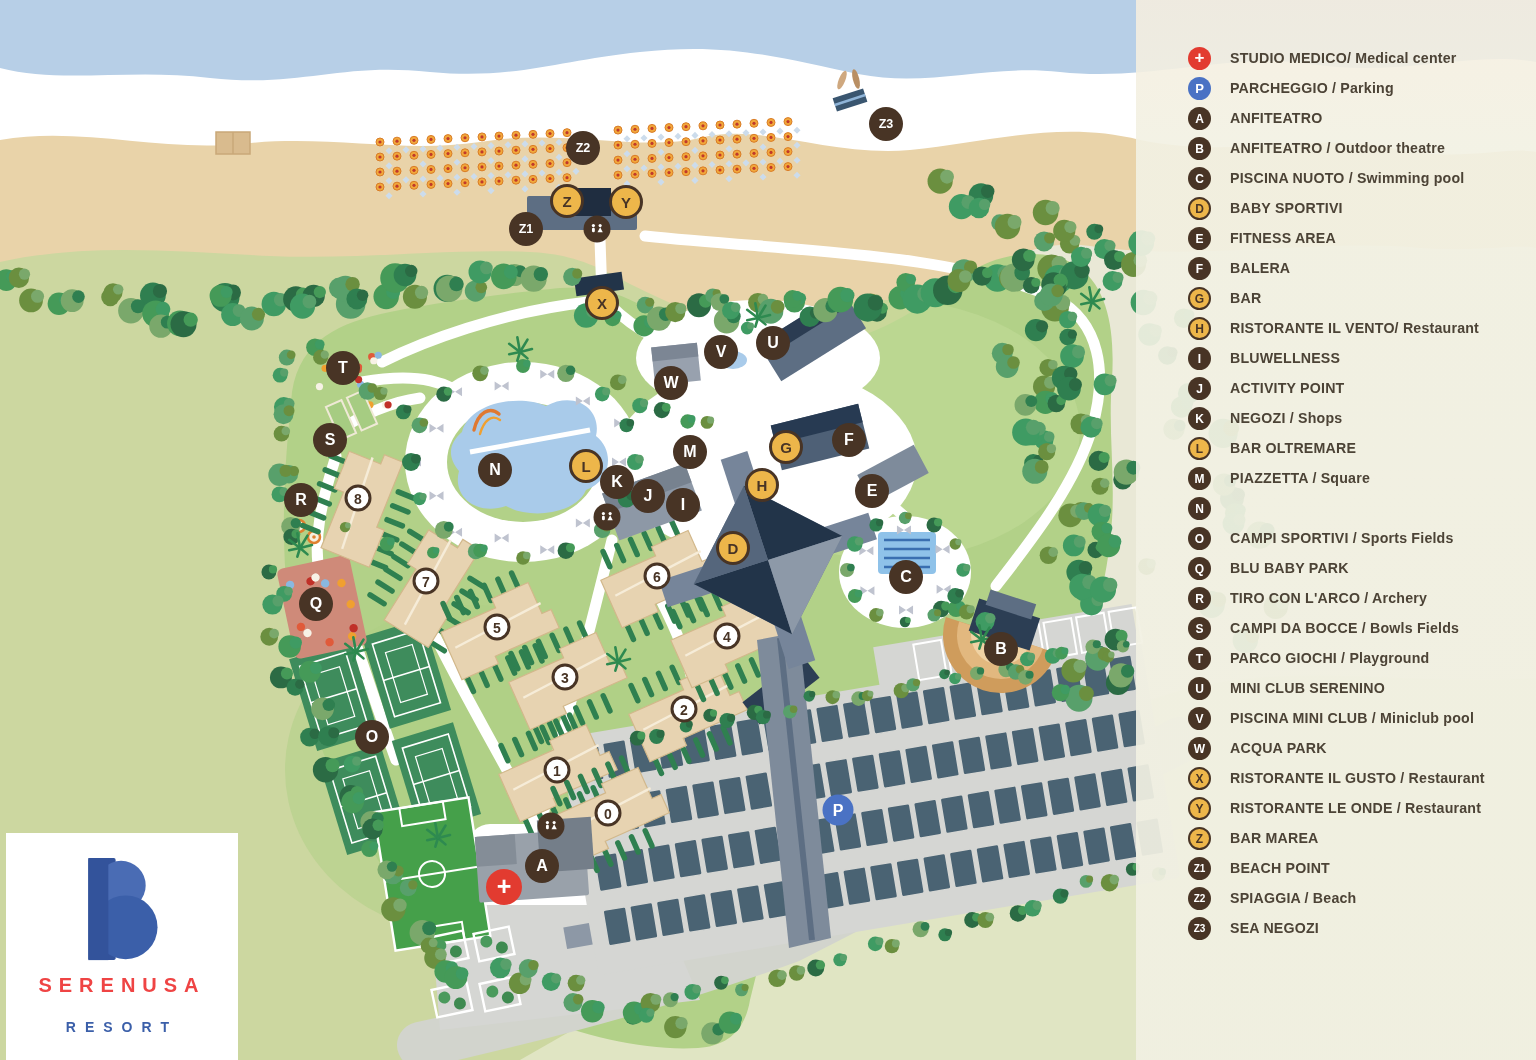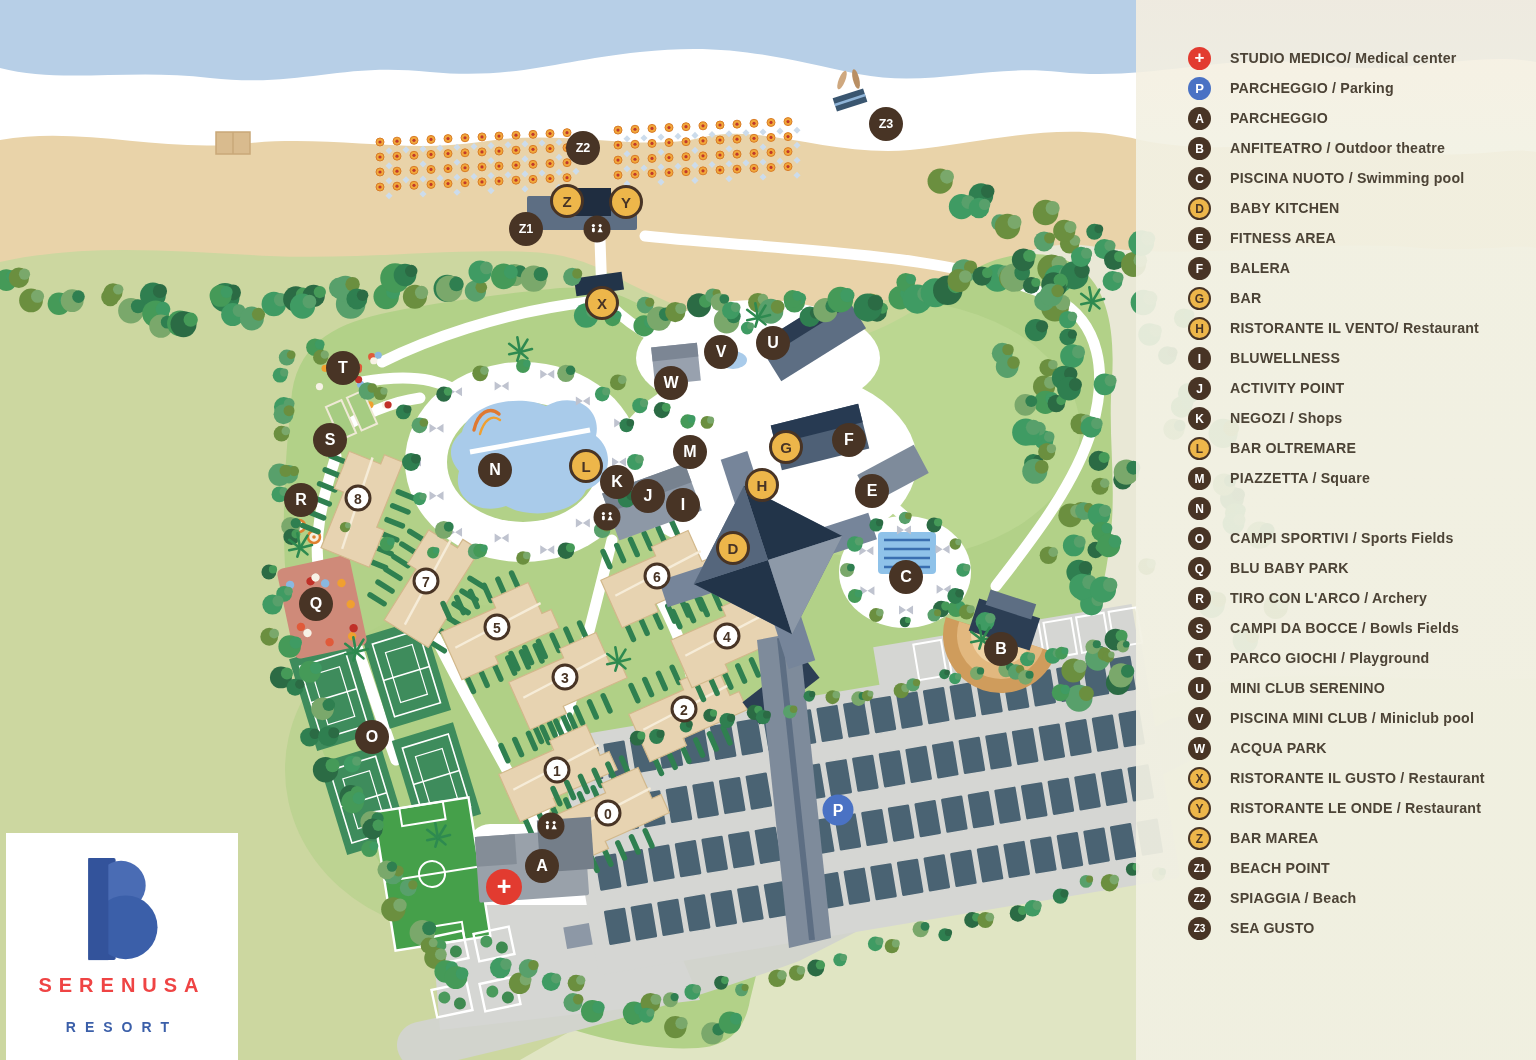--- a/index.html
+++ b/index.html
@@ -1508,33 +1508,33 @@
         <div class="lrow">
           <span class="lsym medical">+</span>
           <div class="llab">STUDIO MEDICO/ Medical center</div>
         </div>
         <div class="lrow">
           <span class="lsym parking">P</span>
           <div class="llab">PARCHEGGIO / Parking</div>
         </div>
         <div class="lrow">
           <span class="lsym dark">A</span>
-          <div class="llab">PARCHEGGIO</div>
+          <div class="llab">ANFITEATRO</div>
         </div>
         <div class="lrow">
           <span class="lsym dark">B</span>
           <div class="llab">ANFITEATRO / Outdoor theatre</div>
         </div>
         <div class="lrow">
           <span class="lsym dark">C</span>
           <div class="llab">PISCINA NUOTO / Swimming pool</div>
         </div>
         <div class="lrow">
           <span class="lsym gold">D</span>
-          <div class="llab">BABY KITCHEN</div>
+          <div class="llab">BABY SPORTIVI</div>
         </div>
         <div class="lrow">
           <span class="lsym dark">E</span>
           <div class="llab">FITNESS AREA</div>
         </div>
         <div class="lrow">
           <span class="lsym dark">F</span>
           <div class="llab">BALERA</div>
         </div>
         <div class="lrow">
@@ -1615,21 +1615,21 @@
         <div class="lrow">
           <span class="lsym dark sm">Z1</span>
           <div class="llab">BEACH POINT</div>
         </div>
         <div class="lrow">
           <span class="lsym dark sm">Z2</span>
           <div class="llab">SPIAGGIA / Beach</div>
         </div>
         <div class="lrow">
           <span class="lsym dark sm">Z3</span>
-          <div class="llab">SEA GUSTO</div>
+          <div class="llab">SEA NEGOZI</div>
         </div>
       </div>
   </aside>
 
   <div class="logo">
     <svg class="bmark" width="82" height="104" viewBox="0 0 90 114">
       <rect x="8" y="0" width="30" height="112" rx="2" fill="#33539b"></rect>
       <circle cx="44" cy="30" r="27" fill="#4a6cb4"></circle>
       <circle cx="49" cy="76" r="35" fill="#3b5fa9"></circle>
       <rect x="8" y="0" width="22" height="112" fill="#33539b"></rect>

